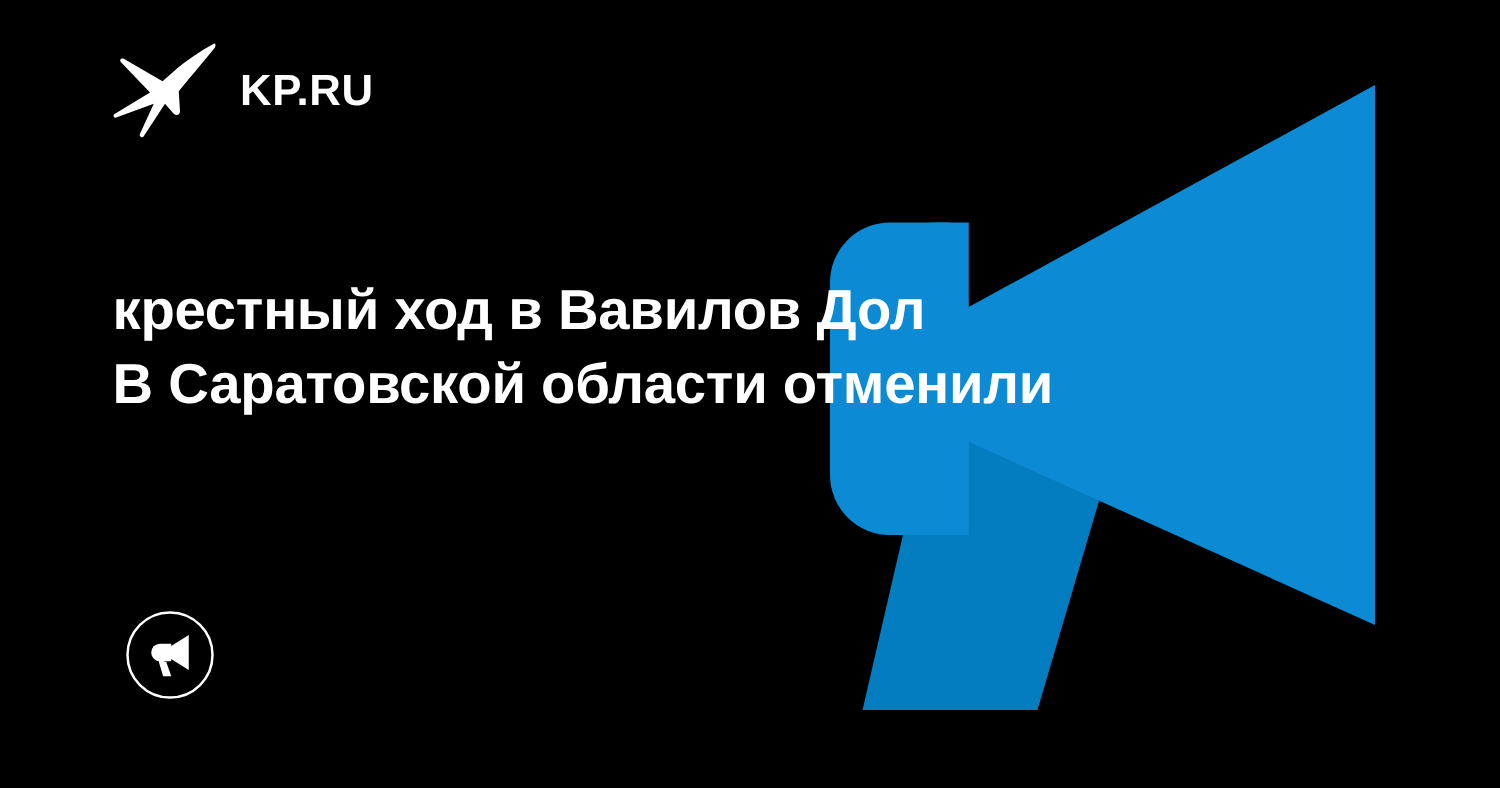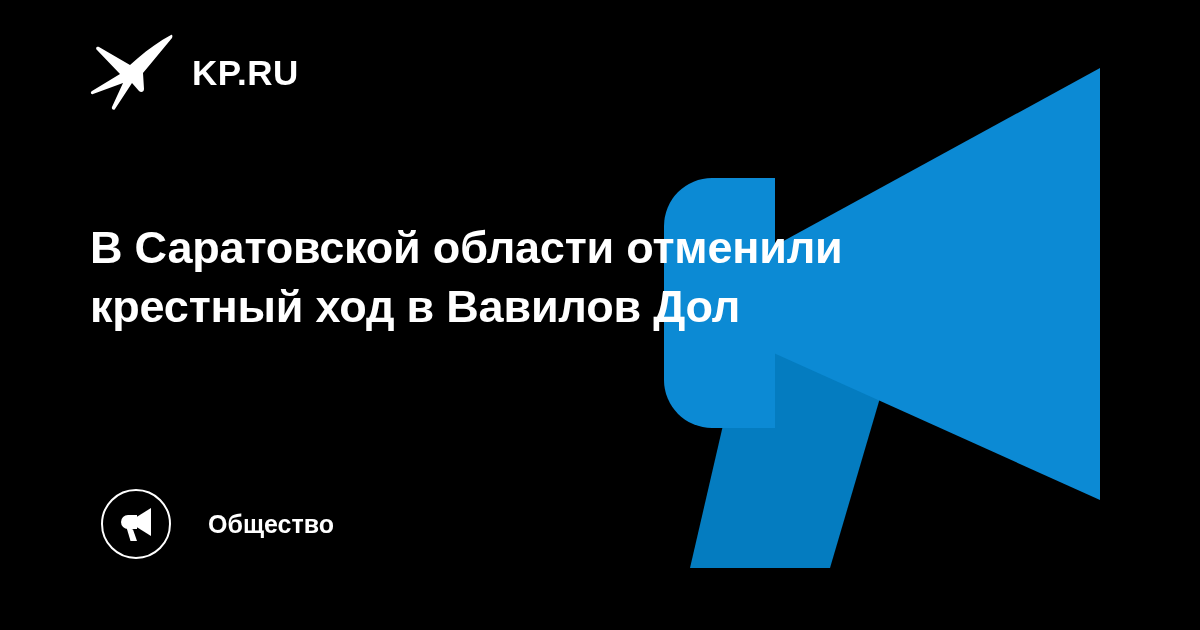--- a/index.html
+++ b/index.html
@@ -138,37 +138,36 @@
                L 49,58
                C 51,60 54,59 54,56
                L 53,40
                C 62,29 73,16 82,5
                C 83,3 82,1 81,2 Z"></path>
     </svg>
     <div class="brand-name">KP.RU</div>
   </div>
 
   <div class="headline">
+    <span class="headline-line">крестный ход в Вавилов Дол</span>
     <span class="headline-line">В Саратовской области отменили</span>
-    <span class="headline-line">крестный ход в Вавилов Дол</span>
   </div>
 
   <div class="category">
     <div class="category-circle">
       <svg class="category-icon" viewBox="0 0 38 38" aria-hidden="true">
         <path fill="#ffffff" d="M 34,3
                  L 34,31
                  L 18,21
                  L 18,13 Z"></path>
         <path fill="#ffffff" d="M 20,10
                  L 20,24
                  L 11,24
                  A 7,7 0 0 1 11,10 Z"></path>
         <path fill="#ffffff" d="M 9.5,22.5
                  L 16,24.5
                  L 20,36
                  L 13.5,36 Z"></path>
       </svg>
     </div>
-    <div class="category-label">Общество</div>
   </div>
 
 </div>
 
 </body></html>

